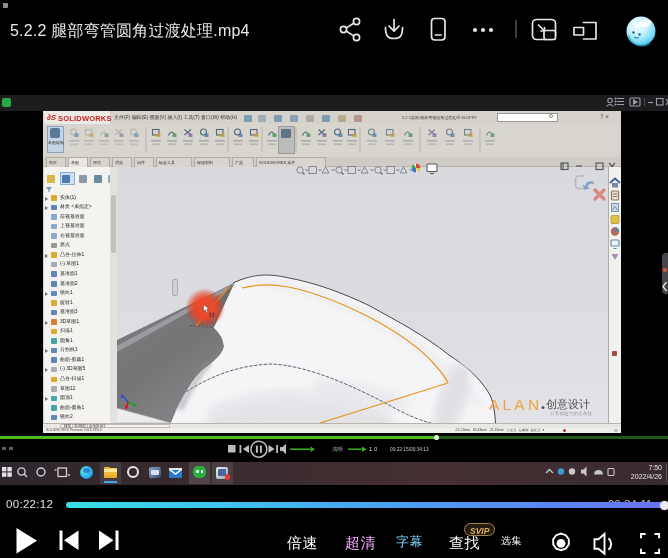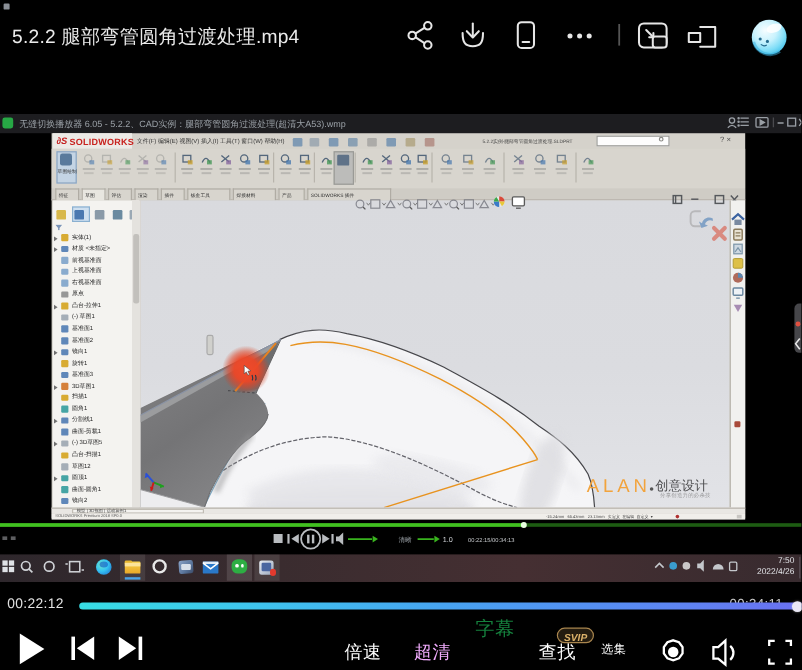--- a/index.html
+++ b/index.html
@@ -53,21 +53,20 @@
       </defs>
 <circle cx="641" cy="31" r="14.5" fill="url(#av)"></circle>
 <ellipse cx="645" cy="23.5" rx="6.5" ry="3.6" fill="#ffffff" opacity="0.85" transform="rotate(-18 645 23.5)"></ellipse>
 <path d="M628,35 a14.5,14.5 0 0 0 22,8" stroke="#35aede" stroke-width="2.5" fill="none" opacity="0.5"></path>
 <circle cx="633.5" cy="32.5" r="1.3" fill="#256b8e"></circle>
       <circle cx="639.5" cy="34.5" r="1.3" fill="#256b8e"></circle>
 <path d="M634,37 q2.5,2 5,0.5" stroke="#256b8e" stroke-width="1" fill="none"></path>
 </svg>
 <div class="t" style="left:0;top:95px;width:668px;height:16px;background:#1d1d20"></div>
 <div class="t" style="left:2px;top:98px;width:9px;height:9px;background:#27a845;border-radius:2px"></div>
-<div class="t" style="left:16px;top:98.5px;font-size:7.5px;color:#9aa0a6;transform-origin:0 0;">无缝切换播放器 6.05 - 5.2.2、CAD实例：腿部弯管圆角过渡处理(超清大A53).wmp</div>
 <svg class="abs" style="left:600px;top:95px" width="68" height="16" viewBox="0 0 68 16">
 <g stroke="#9a9fa5" stroke-width="1.1" fill="none">
 <circle cx="10" cy="5.5" r="2.2"></circle>
         <path d="M6.5,11.5 q3.5,-4 7,0"></path>
 <path d="M17,3.5 h7 M17,6.5 h7 M17,9.5 h7"></path>
         <circle cx="15.5" cy="3.5" r="0.5"></circle>
         <circle cx="15.5" cy="6.5" r="0.5"></circle>
         <circle cx="15.5" cy="9.5" r="0.5"></circle>
 <rect x="30" y="3" width="10" height="8" rx="1"></rect>
         <path d="M33.5,5 l3.5,2 -3.5,2 z" fill="#9a9fa5"></path>
@@ -529,17 +528,17 @@
 <g stroke="#ffffff" stroke-width="1.9" fill="none">
 <path d="M561,13.6 l4.8,1.6 3,4.1 0,5.2 -3,4.1 -4.8,1.6 -4.8,-1.6 -3,-4.1 0,-5.2 3,-4.1 z"></path>
 <path d="M594.5,19.3 h4 l6,-5.5 v20 l-6,-5 h-4 z"></path>
 <path d="M608.5,18.3 a7.5,7.5 0 0 1 0,11.5"></path>
 <path d="M641,18.3 v-4.3 h4.6 M654.5,14 h4.6 v4.3 M659.1,28.7 v4.3 h-4.6 M645.6,33 h-4.6 v-4.3"></path>
 </g>
 <circle cx="561" cy="23.4" r="4.4" fill="#ffffff"></circle>
 </svg>
 <div class="t" style="left:287px;top:534px;font-size:15px;color:#fff;letter-spacing:0.5px">倍速</div>
 <div class="t" style="left:345px;top:534px;font-size:15px;color:#f0abfc;letter-spacing:0.5px">超清</div>
-<div class="t" style="left:396px;top:514px;font-size:16px;color:#15803d;letter-spacing:0.5px">字幕</div>
+<div class="t" style="left:396px;top:533px;font-size:13px;color:#7dd3fc;letter-spacing:0.5px">字幕</div>
 <div class="t" style="left:449px;top:534px;font-size:15px;color:#fff;letter-spacing:0.5px">查找</div>
 <div class="t" style="left:501px;top:534px;font-size:10px;color:#fff;letter-spacing:0.5px">选集</div>
 <div class="t" style="left:464px;top:523px;width:31px;height:13px;background:#241c10;border:1px solid #a8854e;border-radius:7px"></div>
 <div class="t" style="left:470px;top:525.5px;font-size:8.5px;font-weight:bold;font-style:italic;color:#dcb26a">SVIP</div>
 </div>
 </body></html>

